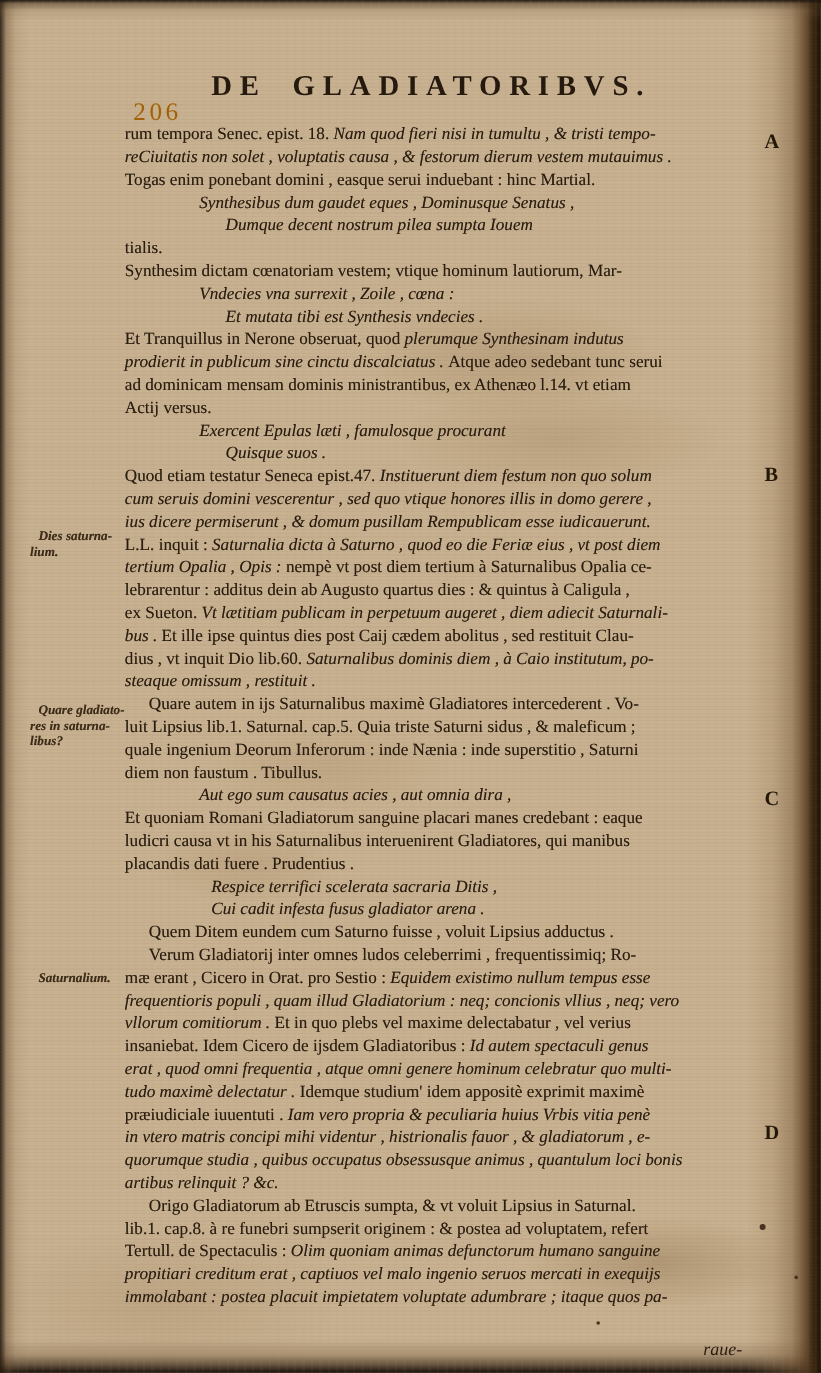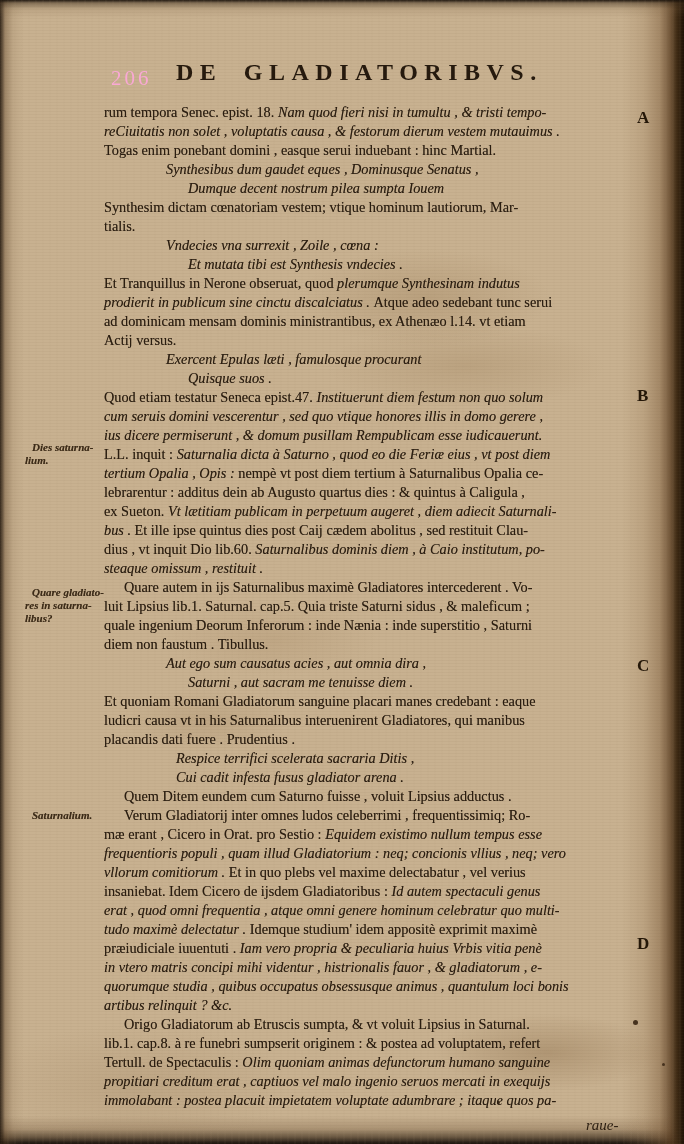--- a/index.html
+++ b/index.html
@@ -28,22 +28,22 @@
       linear-gradient(0deg, rgba(16,10,5,0.96) 0, rgba(46,31,17,0.62) 7px, rgba(92,66,40,0.28) 15px, rgba(0,0,0,0) 28px);
   }
   .texture{
     position:absolute;inset:0;pointer-events:none;
     background-image:
       repeating-linear-gradient(0deg, rgba(110,85,55,0.055) 0 1px, rgba(0,0,0,0) 1px 3px),
       repeating-linear-gradient(90deg, rgba(172,148,116,0.05) 0 2px, rgba(0,0,0,0) 2px 7px);
   }
   .speck{position:absolute;border-radius:50%;background:#46321e;}
   .pageno{
-    position:absolute;left:111px;top:66px;
-    font-size:21px;letter-spacing:3px;color:#f9a8d4;
+    position:absolute;left:111px;top:81px;
+    font-size:21px;letter-spacing:3px;color:#a16207;
   }
   .title{
     position:absolute;left:176px;top:59px;
     font-size:24px;font-weight:700;letter-spacing:6.5px;word-spacing:9px;
     color:#261a0e;white-space:nowrap;
   }
   .col{
     position:absolute;left:104px;top:103px;width:532px;height:1032px;
     font-size:14.3px;line-height:19px;color:#2a1d10;
     text-shadow:0 0 0.5px rgba(42,29,16,0.55);
@@ -82,22 +82,22 @@
 
 <div class="pageno">206</div>
 <div class="title">DE GLADIATORIBVS.</div>
 
 <div class="col" id="text-column">
     <div class="line p"><span class="ro">rum tempora Senec. epist. 18. </span><span class="it">Nam quod fieri nisi in tumultu , &amp; tristi tempo-</span></div>
     <div class="line p"><span class="it">reCiuitatis non solet , voluptatis causa , &amp; festorum dierum vestem mutauimus .</span></div>
     <div class="line p"><span class="ro">Togas enim ponebant domini , easque serui induebant :  hinc Martial.</span></div>
     <div class="line v1"><span class="it">Synthesibus dum gaudet eques , Dominusque Senatus ,</span></div>
     <div class="line v2"><span class="it">Dumque decent nostrum pilea sumpta Iouem</span></div>
+    <div class="line p"><span class="ro">tialis.</span></div>
     <div class="line p"><span class="ro">Synthesim dictam cœnatoriam vestem; vtique hominum lautiorum, Mar-</span></div>
-    <div class="line p"><span class="ro">tialis.</span></div>
     <div class="line v1"><span class="it">Vndecies vna surrexit , Zoile , cœna :</span></div>
     <div class="line v2"><span class="it">Et mutata tibi est Synthesis vndecies .</span></div>
     <div class="line p"><span class="ro">Et Tranquillus in Nerone obseruat, quod </span><span class="it">plerumque Synthesinam indutus</span></div>
     <div class="line p"><span class="it">prodierit in publicum sine cinctu discalciatus . </span><span class="ro">Atque adeo sedebant tunc serui</span></div>
     <div class="line p"><span class="ro">ad dominicam mensam dominis ministrantibus, ex Athenæo l.14. vt etiam</span></div>
     <div class="line p"><span class="ro">Actij versus.</span></div>
     <div class="line v1"><span class="it">Exercent Epulas læti , famulosque procurant</span></div>
     <div class="line v2"><span class="it">Quisque suos .</span></div>
     <div class="line p"><span class="ro">Quod etiam testatur Seneca epist.47. </span><span class="it">Instituerunt diem festum non quo solum</span></div>
     <div class="line p"><span class="it">cum seruis domini vescerentur , sed quo vtique honores illis in domo gerere ,</span></div>
@@ -107,21 +107,20 @@
     <div class="line p"><span class="ro">lebrarentur : additus dein ab Augusto quartus dies : &amp; quintus à Caligula ,</span></div>
     <div class="line p"><span class="ro">ex Sueton. </span><span class="it">Vt lætitiam publicam in perpetuum augeret , diem adiecit Saturnali-</span></div>
     <div class="line p"><span class="it">bus . </span><span class="ro"> Et ille ipse quintus dies post Caij cædem abolitus , sed restituit Clau-</span></div>
     <div class="line p"><span class="ro">dius , vt inquit Dio lib.60. </span><span class="it">Saturnalibus dominis diem , à Caio institutum, po-</span></div>
     <div class="line p"><span class="it">steaque omissum , restituit .</span></div>
     <div class="line pi"><span class="ro">Quare autem in ijs Saturnalibus maximè Gladiatores intercederent .  Vo-</span></div>
     <div class="line p"><span class="ro">luit Lipsius lib.1. Saturnal. cap.5. Quia triste Saturni sidus ,  &amp; maleficum ;</span></div>
     <div class="line p"><span class="ro">quale ingenium Deorum Inferorum :  inde Nænia :  inde superstitio ,  Saturni</span></div>
     <div class="line p"><span class="ro">diem non faustum .  Tibullus.</span></div>
     <div class="line v1"><span class="it">Aut ego sum causatus acies , aut omnia dira ,</span></div>
-    <div class="line v2"><span class="it">Saturni , aut sacram me tenuisse diem .</span></div>
     <div class="line p"><span class="ro">Et quoniam Romani Gladiatorum sanguine placari manes credebant : eaque</span></div>
     <div class="line p"><span class="ro">ludicri causa vt in his Saturnalibus interuenirent Gladiatores, qui manibus</span></div>
     <div class="line p"><span class="ro">placandis dati fuere .  Prudentius .</span></div>
     <div class="line v3"><span class="it">Respice terrifici scelerata sacraria Ditis ,</span></div>
     <div class="line v3"><span class="it">Cui cadit infesta fusus gladiator arena .</span></div>
     <div class="line pi"><span class="ro">Quem Ditem eundem cum Saturno fuisse ,  voluit Lipsius adductus .</span></div>
     <div class="line pi"><span class="ro">Verum Gladiatorij inter omnes ludos celeberrimi ,  frequentissimiq; Ro-</span></div>
     <div class="line p"><span class="ro">mæ erant , Cicero in Orat. pro Sestio :  </span><span class="it">Equidem existimo nullum tempus esse</span></div>
     <div class="line p"><span class="it">frequentioris populi , quam illud Gladiatorium : neq; concionis vllius , neq; vero</span></div>
     <div class="line p"><span class="it">vllorum comitiorum . </span><span class="ro"> Et in quo plebs vel maxime delectabatur ,  vel verius</span></div>

